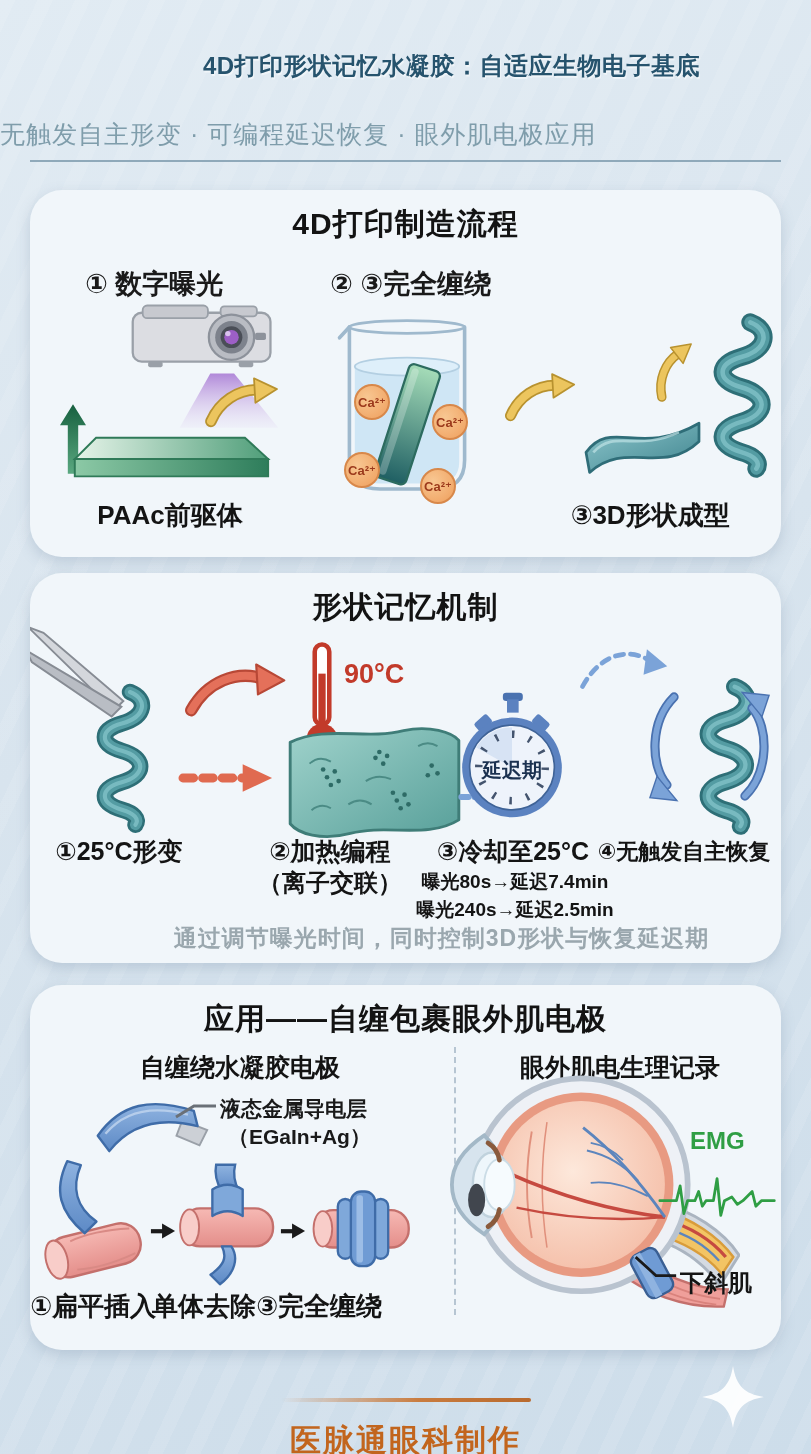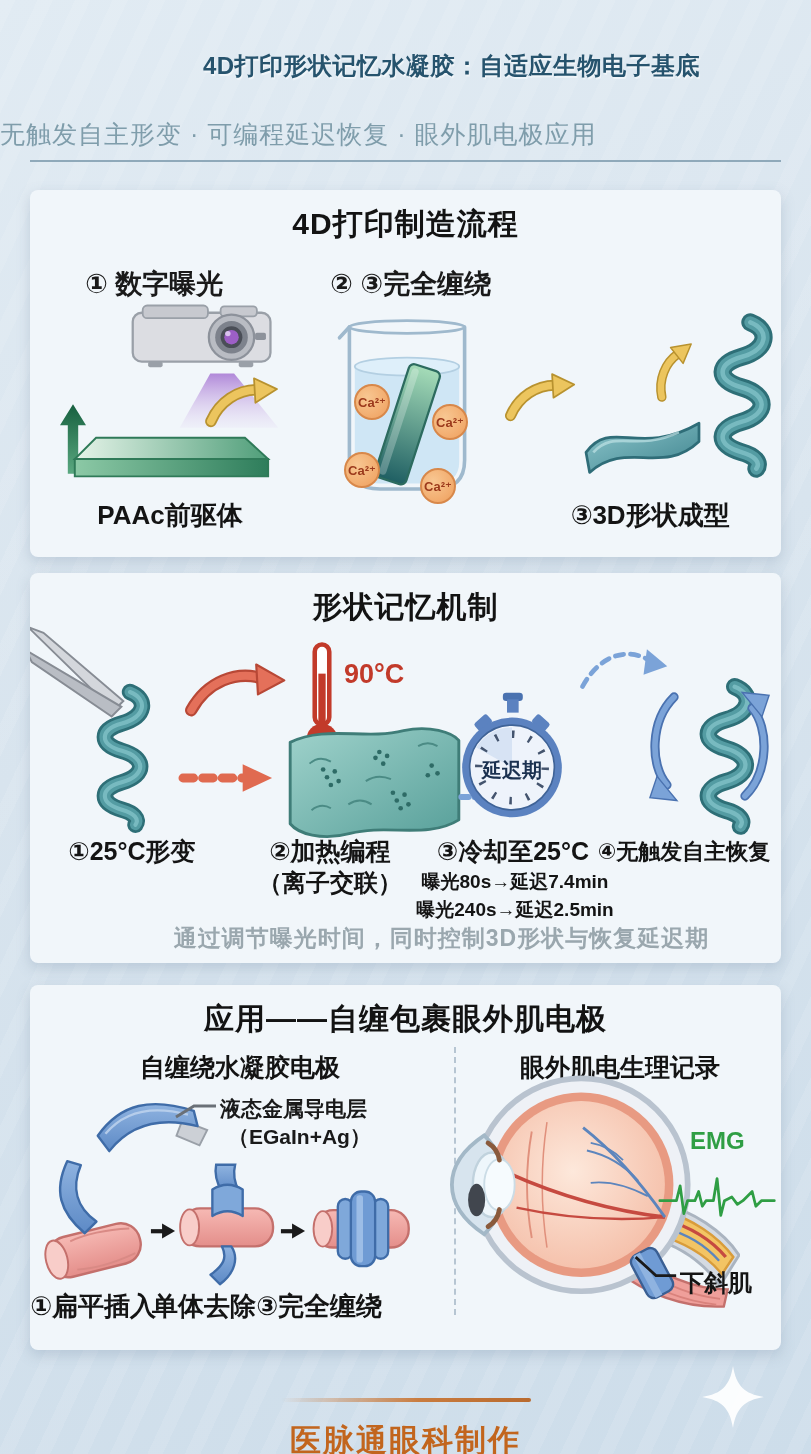--- a/index.html
+++ b/index.html
@@ -9,21 +9,21 @@
   .page::before{content:"";position:absolute;inset:0;
     background:repeating-linear-gradient(115deg,rgba(255,255,255,.10) 0 14px,rgba(255,255,255,0) 14px 34px);
     pointer-events:none;}
   .abs{position:absolute;}
   .header-title{position:absolute;top:50px;left:0;width:100%;text-align:center;
     font-size:24px;font-weight:800;color:#26536d;letter-spacing:.5px;
     text-shadow:1px 2px 1px rgba(255,255,255,.55);padding-left:46px;}
   .header-sub{position:absolute;top:118px;left:0;width:100%;
     font-size:25px;font-weight:500;color:#7f9dab;letter-spacing:1px;}
   .header-line{position:absolute;top:160px;left:30px;width:751px;height:2px;background:#8fa9ba;}
-  .panel{position:absolute;left:30px;width:751px;background:#f1f6fa;border-radius:8px;
+  .panel{position:absolute;left:30px;width:751px;background:#f1f6fa;border-radius:32px;
     box-shadow:0 5px 14px rgba(100,125,150,.25);overflow:hidden;}
   .ptitle{position:absolute;top:14px;left:0;width:100%;text-align:center;
     font-size:30px;font-weight:800;color:#131313;letter-spacing:1px;}
   .lbl{position:absolute;font-size:27px;font-weight:600;color:#1a1a1a;white-space:nowrap;}
   .cap{position:absolute;font-size:26px;font-weight:700;color:#141414;text-align:center;white-space:nowrap;}
   .step{position:absolute;font-size:25px;font-weight:700;color:#141414;text-align:center;white-space:nowrap;}
   .note{position:absolute;font-size:19px;font-weight:600;color:#141414;text-align:center;white-space:nowrap;}
   .gray-cap{position:absolute;left:0;width:100%;text-align:center;font-size:23px;
     font-weight:600;color:#9aa7ae;letter-spacing:1px;padding-left:36px;}
   .col-title{position:absolute;font-size:25px;font-weight:800;color:#131313;text-align:center;white-space:nowrap;}
@@ -403,21 +403,21 @@
     <svg class="abs" style="left:610px;top:100px;width:44px;height:150px;">
         <use href="#sym-blue-curve-down"></use>
       </svg>
     <svg class="abs" style="left:650px;top:82px;width:82px;height:200px;">
         <use href="#sym-helix"></use>
       </svg>
     <svg class="abs" style="left:705px;top:96px;width:44px;height:152px;transform:rotate(180deg);">
         <use href="#sym-blue-curve-down"></use>
       </svg>
 
-    <div class="step" style="left:17px;top:262px;width:170px;">①25°C形变</div>
+    <div class="step" style="left:4px;top:262px;width:170px;">①25°C形变</div>
     <div class="step" style="left:215px;top:262px;width:170px;">②加热编程</div>
     <div class="step" style="left:205px;top:294px;width:190px;font-size:24px;">（离子交联）</div>
     <div class="step" style="left:398px;top:262px;width:170px;">③冷却至25°C</div>
     <div class="step" style="left:564px;top:264px;width:180px;font-size:22px;">④无触发自主恢复</div>
     <div class="note" style="left:375px;top:296px;width:220px;">曝光80s→延迟7.4min</div>
     <div class="note" style="left:375px;top:324px;width:220px;">曝光240s→延迟2.5min</div>
     <div class="gray-cap" style="top:350px;">通过调节曝光时间，同时控制3D形状与恢复延迟期</div>
   </section>
 
   <section class="panel" style="top:985px;height:365px;">

